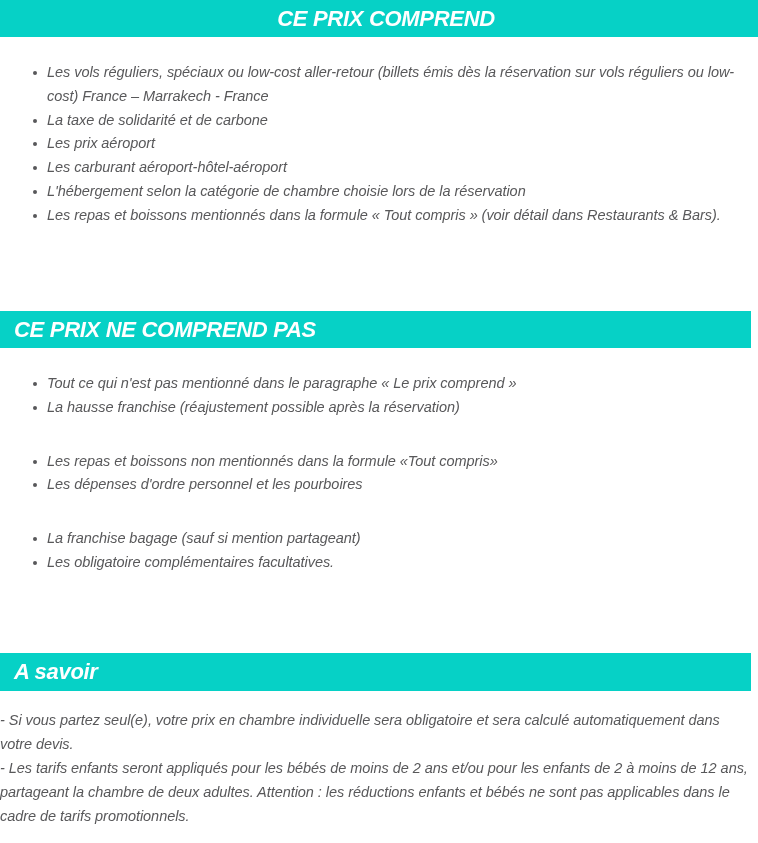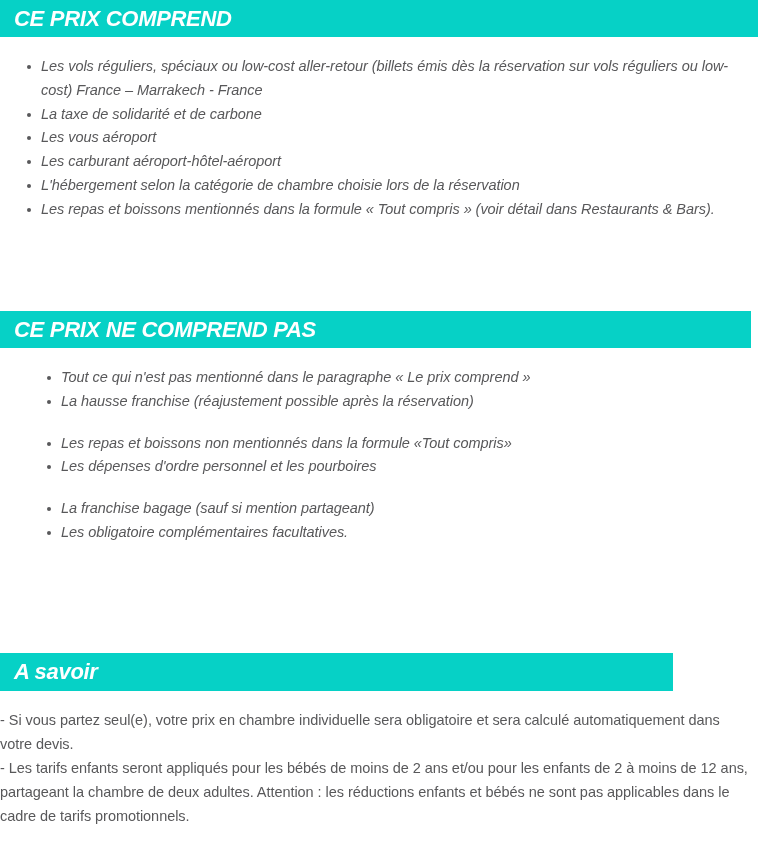--- a/index.html
+++ b/index.html
@@ -33,38 +33,39 @@
     letter-spacing: -0.3px;
     display: flex;
     align-items: center;
     padding-left: 14px;
   }
   .section-header.h1 {
     position: absolute;
     left: 0; top: 0;
     width: 758px; height: 37px;
     font-size: 22px;
+    justify-content: center;
   }
   .section-header.h2 {
     position: absolute;
     left: 0; top: 311px;
     width: 751px; height: 37px;
     font-size: 22px;
   }
   .section-header.h3 {
     position: absolute;
     left: 0; top: 653px;
-    width: 673px; height: 38px;
+    width: 751px; height: 38px;
     font-size: 22px;
   }
 
   
   .bullet-list {
     list-style: none;
-    margin: 1px;
+    margin: 7px;
     padding: 0;
   }
   .bullet-item {
     position: relative;
     padding-left: 40px;
     font-size: 14.5px;
     font-style: italic;
     line-height: 23.8px;
     color: #58585a;
     letter-spacing: -0.05px;
@@ -89,52 +90,52 @@
     top: 54px;
     width: 746px;
   }
 
   
   .section2-body {
     position: absolute;
     left: 0;
     top: 365px;
     width: 746px;
-    padding-left: 20px;
   }
 
   
   .section3-body {
     position: absolute;
     left: 0;
     top: 708px;
     width: 750px;
   }
   .para {
     margin: 0;
     font-size: 14.5px;
+    font-style: italic;
     line-height: 24px;
     color: #58585a;
     letter-spacing: -0.05px;
   }
 </style>
 </head>
 <body>
 
 <div class="page">
 
   <div class="section-header h1">
     <span>CE PRIX COMPREND</span>
   </div>
 
   <div class="section1-body">
     <ul class="bullet-list">
       <li class="bullet-item">Les vols réguliers, spéciaux ou low-cost aller-retour (billets émis dès la réservation sur vols réguliers ou low-cost) France – Marrakech - France</li>
       <li class="bullet-item">La taxe de solidarité et de carbone</li>
-      <li class="bullet-item">Les vous aéroport</li>
+      <li class="bullet-item">Les prix aéroport</li>
       <li class="bullet-item">Les carburant aéroport-hôtel-aéroport</li>
       <li class="bullet-item">L'hébergement selon la catégorie de chambre choisie lors de la réservation</li>
       <li class="bullet-item">Les repas et boissons mentionnés dans la formule « Tout compris » (voir détail dans Restaurants &amp; Bars).</li>
     </ul>
   </div>
 
   <div class="section-header h2">
     <span>CE PRIX NE COMPREND PAS</span>
   </div>
 

